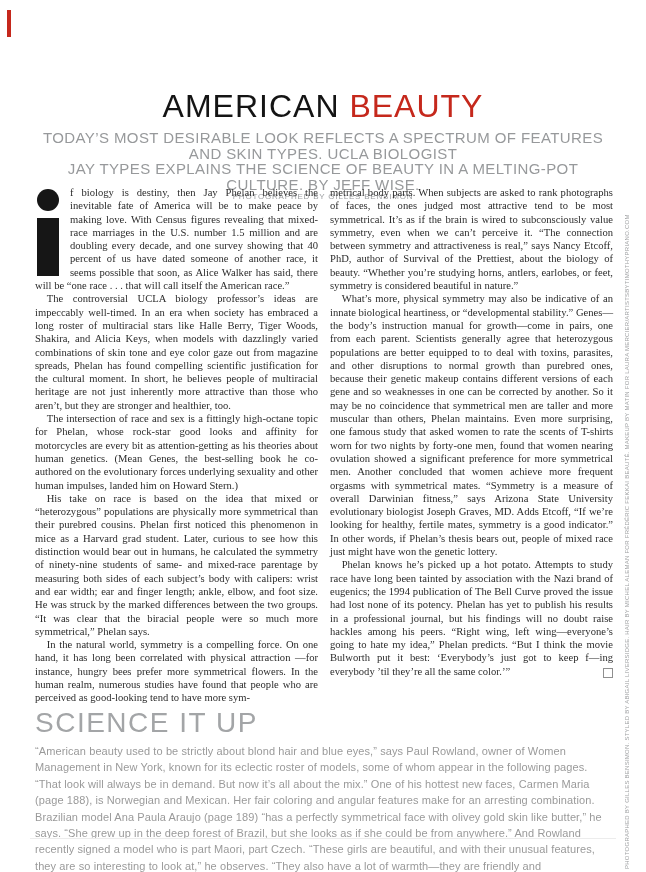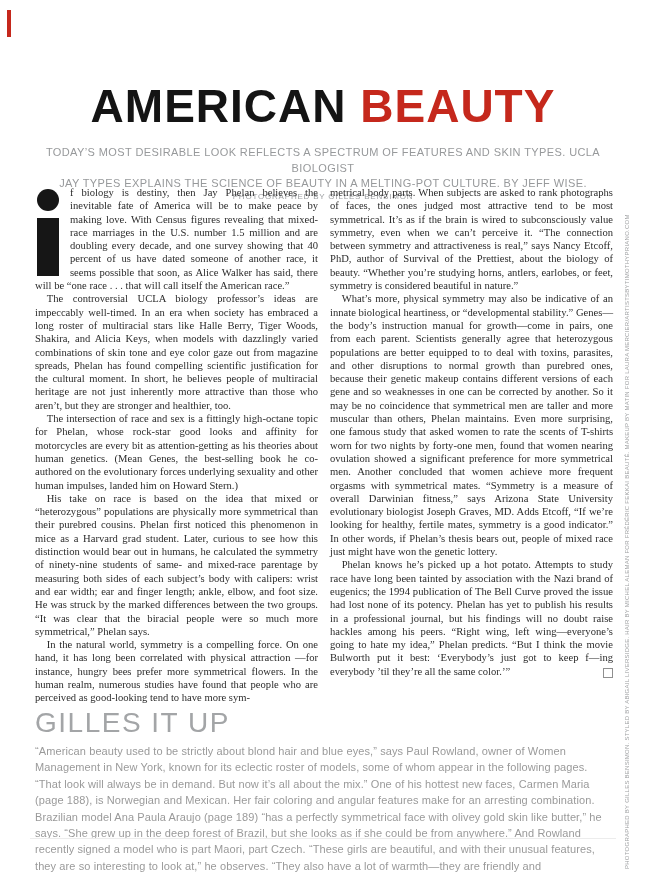--- a/index.html
+++ b/index.html
@@ -4,26 +4,26 @@
 <style>
   html,body{margin:0;padding:0;}
   body{
     width:646px;height:872px;position:relative;background:#ffffff;
     font-family:"Liberation Sans",sans-serif;overflow:hidden;
   }
   .red-dash{position:absolute;left:7px;top:10px;width:4px;height:27px;background:#c5281c;}
   
   .masthead{position:absolute;top:88px;left:30px;width:586px;text-align:center;}
   .title{
-    font-family:"Liberation Sans",sans-serif;font-weight:bold;
-    font-size:46px;letter-spacing:1px;line-height:36px;color:#141414;text-align:center;
+    font-family:"Liberation Sans",sans-serif;font-weight:normal;
+    font-size:32px;letter-spacing:1px;line-height:36px;color:#141414;text-align:center;
   }
   .title .red{color:#c5281c;}
   .dek{
-    margin-top:21px;font-size:11px;line-height:15.5px;letter-spacing:0.4px;
+    margin-top:6px;font-size:15px;line-height:15.5px;letter-spacing:0.4px;
     color:#97999b;font-weight:normal;
   }
   .photo-credit{
     font-size:8px;letter-spacing:0.8px;color:#9b9da0;
   }
   
   .columns{
     position:absolute;top:186px;left:35px;width:578px;
     display:flex;gap:12px;
   }
@@ -88,19 +88,19 @@
       <p><span>In the natural world, symmetry is a compelling force. On one hand, it has long been correlated with physical attraction —for instance, hungry bees prefer more symmetrical flowers. In the human realm, numerous studies have found that people who are perceived as good-looking tend to have more sym-</span></p>
     </div>
   <div class="col" id="col-right">
       <p class="noindent"><span>metrical body parts. When subjects are asked to rank photographs of faces, the ones judged most attractive tend to be most symmetrical. It’s as if the brain is wired to subconsciously value symmetry, even when we can’t perceive it. “The connection between symmetry and attractiveness is real,” says Nancy Etcoff, PhD, author of </span><span class="ital">Survival of the Prettiest</span><span>, about the biology of beauty. “Whether you’re studying horns, antlers, earlobes, or feet, symmetry is considered beautiful in nature.”</span></p>
       <p><span>What’s more, physical symmetry may also be indicative of an innate biological heartiness, or “developmental stability.” Genes—the body’s instruction manual for growth—come in pairs, one from each parent. Scientists generally agree that heterozygous populations are better equipped to to deal with toxins, parasites, and other disruptions to normal growth than purebred ones, because their genetic makeup contains different versions of each gene and so weaknesses in one can be corrected by another. So it may be no coincidence that symmetrical men are taller and more muscular than others, Phelan maintains. Even more surprising, one famous study that asked women to rate the scents of T-shirts worn for two nights by forty-one men, found that women nearing ovulation showed a significant preference for more symmetrical men. Another concluded that women achieve more frequent orgasms with symmetrical mates. “Symmetry is a measure of overall Darwinian fitness,” says Arizona State University evolutionary biologist Joseph Graves, MD. Adds Etcoff, “If we’re looking for healthy, fertile mates, symmetry is a good indicator.” In other words, if Phelan’s thesis bears out, people of mixed race just might have won the genetic lottery.</span></p>
       <p><span>Phelan knows he’s picked up a hot potato. Attempts to study race have long been tainted by association with the Nazi brand of eugenics; the 1994 publication of </span><span class="ital">The Bell Curve</span><span> proved the issue had lost none of its potency. Phelan has yet to publish his results in a professional journal, but his findings will no doubt raise hackles among his peers. “Right wing, left wing—everyone’s going to hate my idea,” Phelan predicts. “But I think the movie </span><span class="ital">Bulworth</span><span> put it best: ‘Everybody’s just got to keep f—ing everybody ’til they’re all the same color.’”</span><span class="endmark"></span></p>
     </div>
 </main>
 
 <section class="mixing">
-  <h2>GILLES IT UP</h2>
+  <h2>SCIENCE IT UP</h2>
   <p>“American beauty used to be strictly about blond hair and blue eyes,” says Paul Rowland, owner of Women Management in New York, known for its eclectic roster of models, some of whom appear in the following pages. “That look will always be in demand. But now it’s all about the mix.” One of his hottest new faces, Carmen Maria (page 188), is Norwegian and Mexican. Her fair coloring and angular features make for an arresting combination. Brazilian model Ana Paula Araujo (page 189) “has a perfectly symmetrical face with olivey gold skin like butter,” he says. “She grew up in the deep forest of Brazil, but she looks as if she could be from anywhere.” And Rowland recently signed a model who is part Maori, part Czech. “These girls are beautiful, and with their unusual features, they are so interesting to look at,” he observes. “They also have a lot of warmth—they are friendly and approachable, like modern Breck girls. Americans respond to that.”</p>
 </section>
 
 <div class="bottom-rule"></div>
 
 <div class="vcredit">PHOTOGRAPHED BY GILLES BENSIMON. STYLED BY ABIGAIL LIVERSIDGE. HAIR BY MICHEL ALEMAN FOR FRÉDÉRIC FEKKAI BEAUTÉ. MAKEUP BY MATIN FOR LAURA MERCIER/ARTISTSBYTIMOTHYPRIANO.COM</div>
 
 </body></html>

